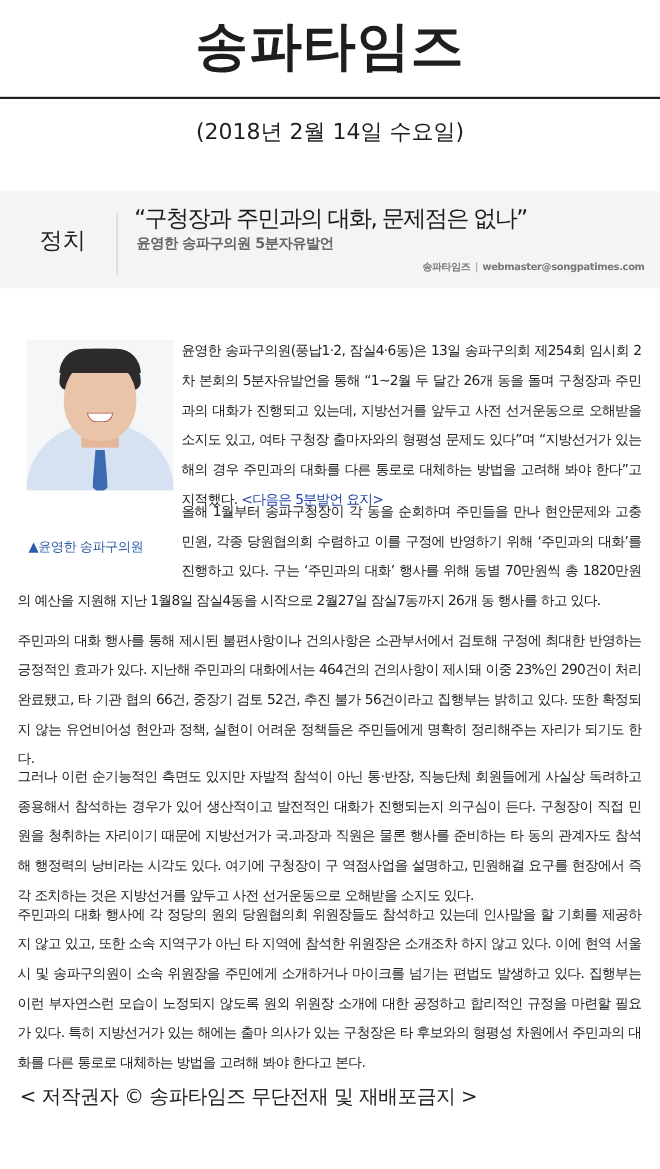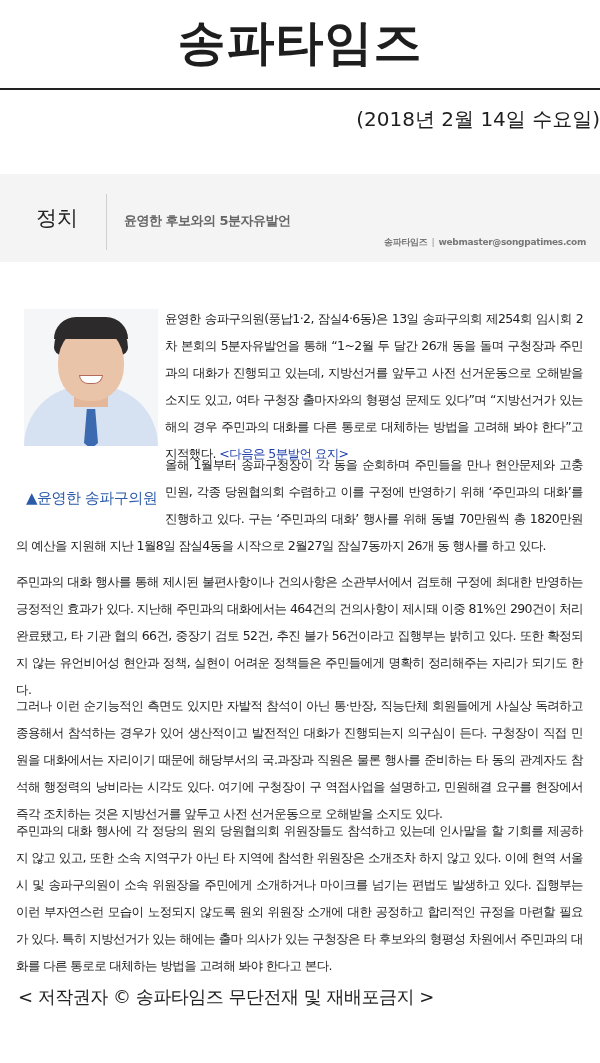--- a/index.html
+++ b/index.html
@@ -2,39 +2,39 @@
 <html><head>
 <meta charset="utf-8">
 <style>
   * { margin: 0; padding: 0; box-sizing: border-box; }
   html, body { width: 600px; height: 1063px; background: #ffffff; overflow: hidden; }
   body { font-family: "DejaVu Sans", "Liberation Sans", sans-serif; color: #222; position: relative; }
 
   .masthead { position: absolute; top: 0; left: 0; width: 600px; height: 89px; text-align: center; }
   .masthead .logo { position: absolute; left: 0; right: 0; top: 12px; font-size: 48px; font-weight: bold; color: #1e1e1e; letter-spacing: 1px; line-height: 60px; }
   .rule { position: absolute; left: 0; top: 88px; width: 600px; height: 2px; background: #222; }
-  .date { position: absolute; left: 0; right: 0; top: 106px; text-align: right; font-size: 20px; color: #1e1e1e; line-height: 26px; }
+  .date { position: absolute; left: 0; right: 0; top: 106px; text-align: center; font-size: 20px; color: #1e1e1e; line-height: 26px; }
 
   .header-band { position: absolute; left: 0; top: 174px; width: 600px; height: 88px; background: #f4f4f4; }
   .section-label { position: absolute; left: 36px; top: 30px; font-size: 21px; color: #222; }
   .vdivider { position: absolute; left: 106px; top: 20px; width: 1px; height: 56px; background: #cfcfcf; }
   .headline { position: absolute; left: 122px; top: 10px; font-size: 21px; color: #1a1a1a; letter-spacing: -1.5px; white-space: nowrap; }
   .subhead { position: absolute; left: 124px; top: 38px; font-size: 13px; color: #666; letter-spacing: -0.5px; font-weight: bold; }
   .byline { position: absolute; right: 14px; top: 62px; font-size: 9px; color: #777; white-space: nowrap; letter-spacing: -0.3px; font-weight: bold; }
   .byline .sep { margin: 0 4px; color: #aaa; }
 
   .photo-wrap { position: absolute; left: 24px; top: 309px; width: 134px; height: 140px; }
   .photo { width: 134px; height: 137px; background: #f5f6f8; position: relative; overflow: hidden; }
   .photo .shirt { position: absolute; left: 0; right: 0; bottom: 0; height: 60px; background: #d6e2f2; border-radius: 60px 60px 0 0; }
   .photo .neck { position: absolute; left: 50px; top: 76px; width: 34px; height: 22px; background: #e4b79a; }
   .photo .head { position: absolute; left: 34px; top: 16px; width: 66px; height: 76px; border-radius: 50% 50% 46% 46%; background: #eac4a8; }
   .photo .hair { position: absolute; left: 30px; top: 8px; width: 74px; height: 38px; border-radius: 40px 40px 10px 10px; background: #2c2a2a; }
   .photo .smile { position: absolute; left: 55px; top: 66px; width: 24px; height: 9px; background: #fff; border-radius: 0 0 12px 12px; border: 1px solid #b56b5c; }
   .photo .tie { position: absolute; left: 60px; top: 100px; width: 14px; height: 40px; background: #3c6ab1; clip-path: polygon(20% 0, 80% 0, 100% 85%, 50% 100%, 0 85%); }
-  .caption { position: absolute; left: 2px; top: 180px; font-size: 15px; color: #2a5aa8; white-space: nowrap; letter-spacing: -0.5px; }
+  .caption { position: absolute; left: 2px; top: 180px; font-size: 12px; color: #2a5aa8; white-space: nowrap; letter-spacing: -0.5px; }
 
   .para { position: absolute; font-size: 12.5px; line-height: 27px; color: #222; letter-spacing: -0.6px; text-align: justify; }
   .p1 { left: 165px; top: 305px; width: 418px; }
   .p2 { left: 16px; top: 451px; width: 567px; }
   .p2 .float-spacer { float: left; width: 149px; height: 73px; }
   .p3 { left: 16px; top: 568px; width: 567px; }
   .p4 { left: 16px; top: 692px; width: 567px; }
   .p5 { left: 16px; top: 817px; width: 567px; }
   .link { color: #1f3fa8; }
   .copyright { position: absolute; left: 18px; top: 985px; font-size: 18px; color: #222; letter-spacing: -0.5px; }
@@ -44,21 +44,22 @@
 
 <div class="masthead">
   <div class="logo">송파타임즈</div>
 </div>
 <div class="rule"></div>
 <div class="date">(2018년 2월 14일 수요일)</div>
 
 <div class="header-band">
   <div class="section-label">정치</div>
   <div class="vdivider"></div>
-  <div class="subhead">윤영한 후보와의 5분자유발언</div>
+  <div class="headline">“구청장과 주민과의 대화, 문제점은 없나”</div>
+  <div class="subhead">윤영한 송파구의원 5분자유발언</div>
   <div class="byline">
     <span>송파타임즈</span><span class="sep">|</span><span>webmaster@songpatimes.com</span>
   </div>
 </div>
 
 <div class="photo-wrap">
   <div class="photo">
     <div class="shirt"></div>
     <div class="neck"></div>
     <div class="hair"></div>
@@ -72,17 +73,17 @@
 
 <div class="para p1">
   <span>윤영한 송파구의원(풍납1·2, 잠실4·6동)은 13일 송파구의회 제254회 임시회 2차 본회의 5분자유발언을 통해 “1~2월 두 달간 26개 동을 돌며 구청장과 주민과의 대화가 진행되고 있는데, 지방선거를 앞두고 사전 선거운동으로 오해받을 소지도 있고, 여타 구청장 출마자와의 형평성 문제도 있다”며 “지방선거가 있는 해의 경우 주민과의 대화를 다른 통로로 대체하는 방법을 고려해 봐야 한다”고 지적했다. </span><span class="link">&lt;다음은 5분발언 요지&gt;</span>
 </div>
 
 <div class="para p2">
   <span class="float-spacer"></span>
   <span>올해 1월부터 송파구청장이 각 동을 순회하며 주민들을 만나 현안문제와 고충민원, 각종 당원협의회 수렴하고 이를 구정에 반영하기 위해 ‘주민과의 대화’를 진행하고 있다. 구는 ‘주민과의 대화’ 행사를 위해 동별 70만원씩 총 1820만원의 예산을 지원해 지난 1월8일 잠실4동을 시작으로 2월27일 잠실7동까지 26개 동 행사를 하고 있다.</span>
 </div>
 
-<div class="para p3">주민과의 대화 행사를 통해 제시된 불편사항이나 건의사항은 소관부서에서 검토해 구정에 최대한 반영하는 긍정적인 효과가 있다. 지난해 주민과의 대화에서는 464건의 건의사항이 제시돼 이중 81%인 290건이 처리 완료됐고, 타 기관 협의 66건, 중장기 검토 52건, 추진 불가 56건이라고 집행부는 밝히고 있다. 또한 확정되지 않는 유언비어성 현안과 정책, 실현이 어려운 정책들은 주민들에게 명확히 정리해주는 자리가 되기도 한다.</div>
-<div class="para p4">그러나 이런 순기능적인 측면도 있지만 자발적 참석이 아닌 통·반장, 직능단체 회원들에게 사실상 독려하고 종용해서 참석하는 경우가 있어 생산적이고 발전적인 대화가 진행되는지 의구심이 든다. 구청장이 직접 민원을 대화에서는 자리이기 때문에 해당부서의 국.과장과 직원은 물론 행사를 준비하는 타 동의 관계자도 참석해 행정력의 낭비라는 시각도 있다. 여기에 구청장이 구 역점사업을 설명하고, 민원해결 요구를 현장에서 즉각 조치하는 것은 지방선거를 앞두고 사전 선거운동으로 오해받을 소지도 있다.</div>
+<div class="para p3">주민과의 대화 행사를 통해 제시된 불편사항이나 건의사항은 소관부서에서 검토해 구정에 최대한 반영하는 긍정적인 효과가 있다. 지난해 주민과의 대화에서는 464건의 건의사항이 제시돼 이중 23%인 290건이 처리 완료됐고, 타 기관 협의 66건, 중장기 검토 52건, 추진 불가 56건이라고 집행부는 밝히고 있다. 또한 확정되지 않는 유언비어성 현안과 정책, 실현이 어려운 정책들은 주민들에게 명확히 정리해주는 자리가 되기도 한다.</div>
+<div class="para p4">그러나 이런 순기능적인 측면도 있지만 자발적 참석이 아닌 통·반장, 직능단체 회원들에게 사실상 독려하고 종용해서 참석하는 경우가 있어 생산적이고 발전적인 대화가 진행되는지 의구심이 든다. 구청장이 직접 민원을 청취하는 자리이기 때문에 지방선거가 국.과장과 직원은 물론 행사를 준비하는 타 동의 관계자도 참석해 행정력의 낭비라는 시각도 있다. 여기에 구청장이 구 역점사업을 설명하고, 민원해결 요구를 현장에서 즉각 조치하는 것은 지방선거를 앞두고 사전 선거운동으로 오해받을 소지도 있다.</div>
 <div class="para p5">주민과의 대화 행사에 각 정당의 원외 당원협의회 위원장들도 참석하고 있는데 인사말을 할 기회를 제공하지 않고 있고, 또한 소속 지역구가 아닌 타 지역에 참석한 위원장은 소개조차 하지 않고 있다. 이에 현역 서울시 및 송파구의원이 소속 위원장을 주민에게 소개하거나 마이크를 넘기는 편법도 발생하고 있다. 집행부는 이런 부자연스런 모습이 노정되지 않도록 원외 위원장 소개에 대한 공정하고 합리적인 규정을 마련할 필요가 있다. 특히 지방선거가 있는 해에는 출마 의사가 있는 구청장은 타 후보와의 형평성 차원에서 주민과의 대화를 다른 통로로 대체하는 방법을 고려해 봐야 한다고 본다.</div>
 
 <div class="copyright">&lt; 저작권자 © 송파타임즈 무단전재 및 재배포금지 &gt;</div>
 
 </body></html>

